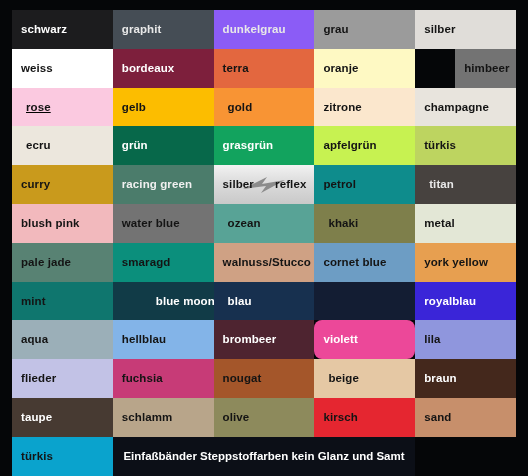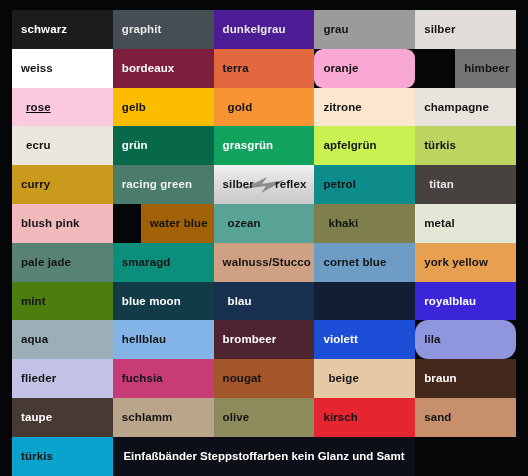--- a/index.html
+++ b/index.html
@@ -94,39 +94,39 @@
 <body>
 
 <div id="page" style="background: rgb(5, 6, 8);">
   <div id="grid">
       <div class="swatch" style="background: rgb(28, 28, 30);">
         <span class="label" style="color: rgb(255, 255, 255);">schwarz</span>
       </div>
       <div class="swatch" style="background: rgb(69, 77, 85);">
         <span class="label" style="color: rgb(232, 232, 232);">graphit</span>
       </div>
-      <div class="swatch" style="background: #4c1d95;">
+      <div class="swatch" style="background: #8b5cf6;">
         <span class="label" style="color: rgb(232, 232, 232);">dunkelgrau</span>
       </div>
       <div class="swatch" style="background: rgb(155, 155, 155);">
         <span class="label" style="color: rgb(20, 20, 20);">grau</span>
       </div>
       <div class="swatch" style="background: rgb(224, 221, 217);">
         <span class="label" style="color: rgb(20, 20, 20);">silber</span>
       </div>
       <div class="swatch" style="background: rgb(255, 255, 255);">
         <span class="label" style="color: rgb(20, 20, 20);">weiss</span>
       </div>
       <div class="swatch" style="background: rgb(125, 31, 60);">
         <span class="label" style="color: rgb(255, 255, 255);">bordeaux</span>
       </div>
       <div class="swatch" style="background: rgb(227, 103, 63);">
         <span class="label" style="color: rgb(20, 20, 20);">terra</span>
       </div>
-      <div class="swatch" style="background: #f9a8d4; border-radius: 9px;">
+      <div class="swatch" style="background: #fef9c3;">
         <span class="label" style="color: rgb(20, 20, 20);">oranje</span>
       </div>
       <div class="swatch" style="background: #737373; margin-left: 40px;">
         <span class="label" style="color: rgb(20, 20, 20);">himbeer</span>
       </div>
       <div class="swatch indent" style="background: rgb(251, 201, 224); text-decoration: underline;">
         <span class="label" style="color: rgb(20, 20, 20);">rose</span>
       </div>
       <div class="swatch" style="background: rgb(252, 189, 0);">
         <span class="label" style="color: rgb(20, 20, 20);">gelb</span>
@@ -170,21 +170,21 @@
       </div>
       <div class="swatch" style="background: rgb(14, 140, 140);">
         <span class="label" style="color: rgb(20, 20, 20);">petrol</span>
       </div>
       <div class="swatch indent" style="background: rgb(71, 66, 63);">
         <span class="label" style="color: rgb(232, 232, 232);">titan</span>
       </div>
       <div class="swatch" style="background: rgb(242, 185, 189);">
         <span class="label" style="color: rgb(20, 20, 20);">blush pink</span>
       </div>
-      <div class="swatch" style="background: #a16207; margin-left: 28px;">
+      <div class="swatch" style="background: #737373;">
         <span class="label" style="color: rgb(20, 20, 20);">water blue</span>
       </div>
       <div class="swatch indent" style="background: rgb(88, 163, 150);">
         <span class="label" style="color: rgb(20, 20, 20);">ozean</span>
       </div>
       <div class="swatch indent" style="background: rgb(126, 127, 75);">
         <span class="label" style="color: rgb(20, 20, 20);">khaki</span>
       </div>
       <div class="swatch" style="background: rgb(227, 231, 214);">
         <span class="label" style="color: rgb(20, 20, 20);">metal</span>
@@ -197,48 +197,48 @@
       </div>
       <div class="swatch" style="background: rgb(207, 161, 132);">
         <span class="label" style="color: rgb(20, 20, 20); text-align: right;">walnuss/Stucco</span>
       </div>
       <div class="swatch" style="background: rgb(109, 157, 196);">
         <span class="label" style="color: rgb(20, 20, 20);">cornet blue</span>
       </div>
       <div class="swatch" style="background: rgb(231, 159, 80);">
         <span class="label" style="color: rgb(20, 20, 20);">york yellow</span>
       </div>
-      <div class="swatch" style="background: #4d7c0f; text-align: center;">
+      <div class="swatch" style="background: #0f766e; text-align: center;">
         <span class="label" style="color: rgb(20, 20, 20);">mint</span>
       </div>
       <div class="swatch" style="background: rgb(17, 59, 71);">
-        <span class="label" style="color: rgb(255, 255, 255);">blue moon</span>
+        <span class="label" style="color: rgb(255, 255, 255); margin-left: 34px;">blue moon</span>
       </div>
       <div class="swatch indent" style="background: rgb(23, 48, 79);">
         <span class="label" style="color: rgb(255, 255, 255);">blau</span>
       </div>
       <div class="swatch" style="background: rgb(19, 29, 51);">
         <span class="label" style="color: rgb(255, 255, 255); margin-top: 45px;">navy</span>
       </div>
       <div class="swatch" style="background: rgb(58, 37, 216);">
         <span class="label" style="color: rgb(255, 255, 255);">royalblau</span>
       </div>
       <div class="swatch" style="background: rgb(155, 175, 184);">
         <span class="label" style="color: rgb(20, 20, 20);">aqua</span>
       </div>
       <div class="swatch" style="background: rgb(131, 180, 232);">
         <span class="label" style="color: rgb(20, 20, 20);">hellblau</span>
       </div>
       <div class="swatch" style="background: rgb(78, 36, 48);">
         <span class="label" style="color: rgb(255, 255, 255);">brombeer</span>
       </div>
-      <div class="swatch" style="background: #1d4ed8;">
+      <div class="swatch" style="background: #ec4899; border-radius: 8px;">
         <span class="label" style="color: rgb(255, 255, 255);">violett</span>
       </div>
-      <div class="swatch" style="background: rgb(143, 150, 221); border-radius: 13px;">
+      <div class="swatch" style="background: rgb(143, 150, 221);">
         <span class="label" style="color: rgb(20, 20, 20);">lila</span>
       </div>
       <div class="swatch" style="background: rgb(194, 194, 230);">
         <span class="label" style="color: rgb(20, 20, 20);">flieder</span>
       </div>
       <div class="swatch" style="background: rgb(199, 59, 119);">
         <span class="label" style="color: rgb(20, 20, 20);">fuchsia</span>
       </div>
       <div class="swatch" style="background: rgb(164, 86, 42);">
         <span class="label" style="color: rgb(20, 20, 20);">nougat</span>

